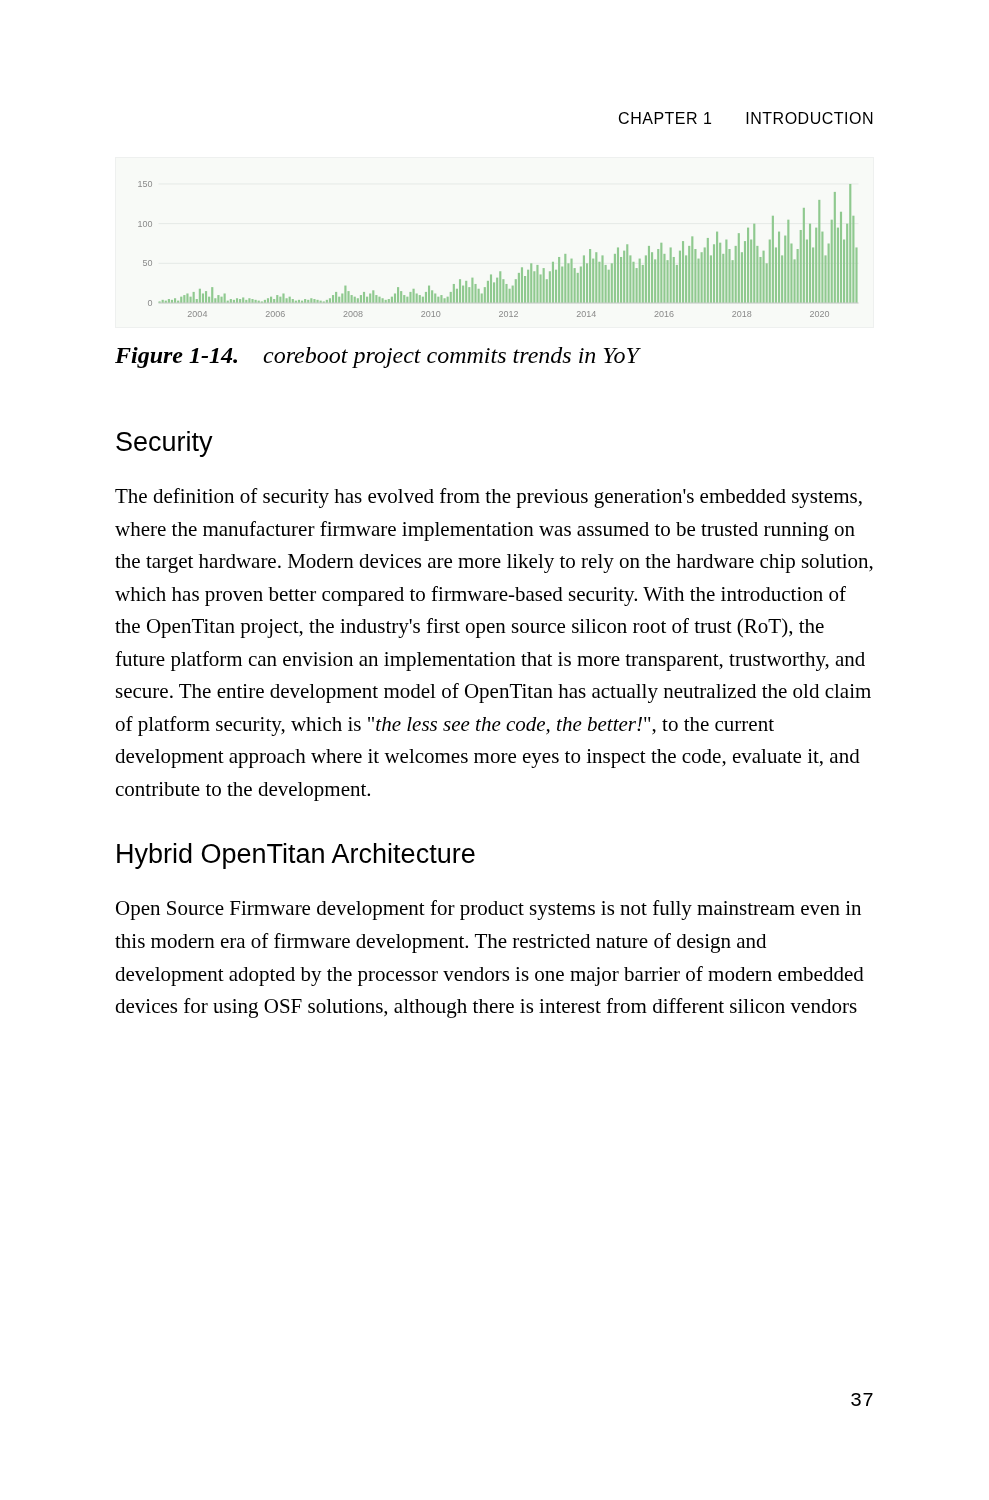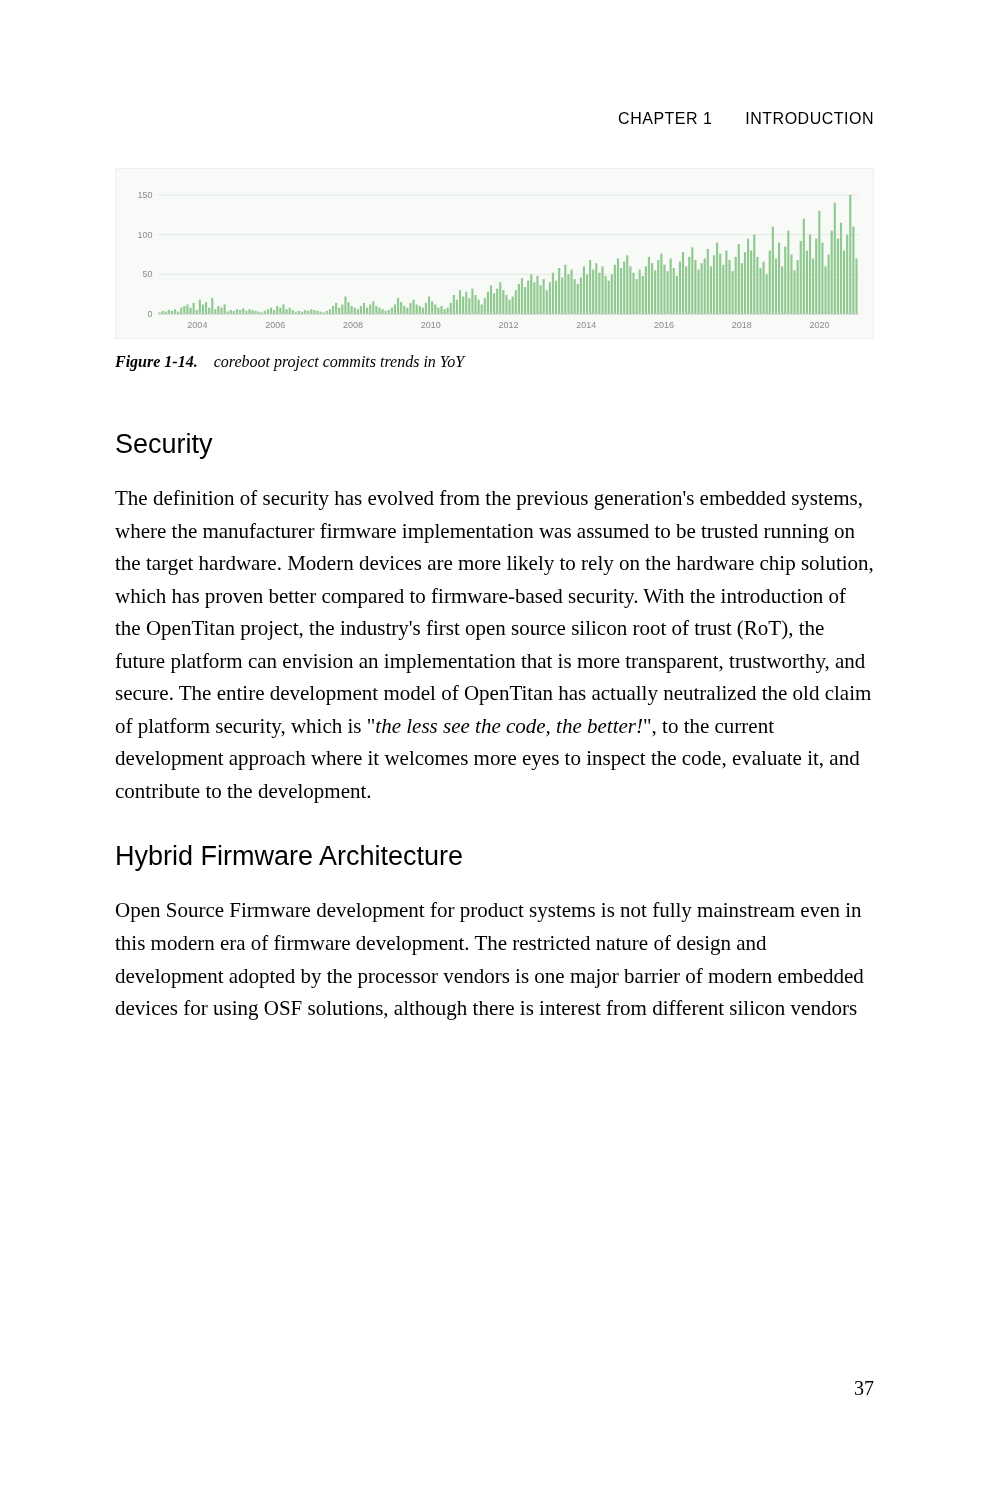--- a/index.html
+++ b/index.html
@@ -12,60 +12,60 @@
       position: relative;
     }
     .page {
       padding: 110px 115px 0 115px;
     }
     .header {
       text-align: right;
       font-family: Arial, Helvetica, sans-serif;
       font-size: 16px;
       letter-spacing: 0.5px;
-      margin-bottom: 40px;
+      margin-bottom: 29px;
     }
     .header .chap { font-weight: 400; margin-right: 28px; }
     .header .title { font-weight: 400; }
     .chart-wrap {
       background: #f8faf7;
       border: 1px solid #eef0ef;
       padding: 10px 6px 4px 6px;
       margin-bottom: 14px;
     }
     .chart {
       width: 100%;
       height: 155px;
       display: block;
     }
     .figure-caption {
       font-family: Georgia, serif;
-      font-size: 16px;
+      font-size: 24px;
       margin-bottom: 58px;
     }
     .figure-caption .fignum { font-weight: 700; font-style: italic; }
     .figure-caption .figtext { font-style: italic; }
     h2.section {
       font-family: Arial, Helvetica, sans-serif;
       font-weight: 400;
       font-size: 27px;
       margin-bottom: 22px;
     }
     p.body {
       font-family: Georgia, serif;
       font-size: 21px;
       line-height: 1.55;
       margin-bottom: 34px;
     }
     .italic { font-style: italic; text-align: center; }
     .page-num {
       position: absolute;
-      bottom: 100px;
+      bottom: 88px;
       right: 115px;
-      font-family: Liberation Serif, serif;
+      font-family: Liberation Mono, monospace;
       font-size: 20px;
     }
     .axis-text { font-family: Arial, sans-serif; font-size: 9px; fill: #8a8a8a; }
     .grid-line { stroke: #e5e9e6; stroke-width: 1; }
     .axis-line { stroke: #c8ccc9; stroke-width: 1; }
     .bar { fill: #8fc98f; }
   </style>
 </head>
 <body>
 
@@ -328,17 +328,17 @@
     <span class="fignum">Figure 1-14.</span>
     <span>&nbsp;&nbsp;</span>
     <span class="figtext">coreboot project commits trends in YoY</span>
   </div>
 
   <h2 class="section">Security</h2>
   <p class="body">
     <span>The definition of security has evolved from the previous generation's embedded systems, where the manufacturer firmware implementation was assumed to be trusted running on the target hardware. Modern devices are more likely to rely on the hardware chip solution, which has proven better compared to firmware-based security. With the introduction of the OpenTitan project, the industry's first open source silicon root of trust (RoT), the future platform can envision an implementation that is more transparent, trustworthy, and secure. The entire development model of OpenTitan has actually neutralized the old claim of platform security, which is "</span><span class="italic">the less see the code, the better!</span><span>", to the current development approach where it welcomes more eyes to inspect the code, evaluate it, and contribute to the development.</span>
   </p>
 
-  <h2 class="section">Hybrid Firmware Architecture</h2>
+  <h2 class="section">Hybrid OpenTitan Architecture</h2>
   <p class="body">Open Source Firmware development for product systems is not fully mainstream even in this modern era of firmware development. The restricted nature of design and development adopted by the processor vendors is one major barrier of modern embedded devices for using OSF solutions, although there is interest from different silicon vendors</p>
 </div>
 
 <div class="page-num">37</div>
 
 </body></html>

